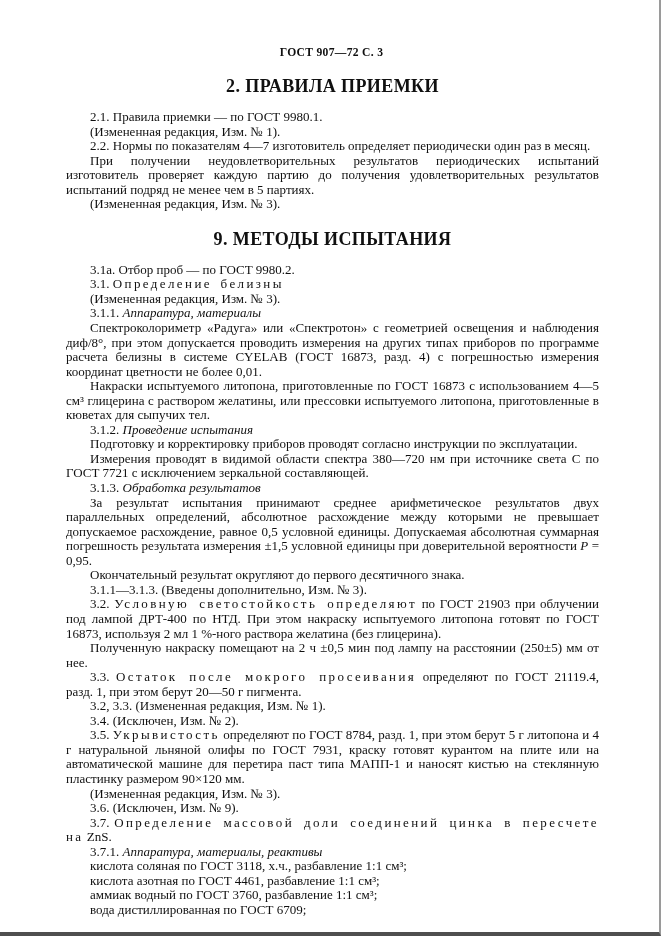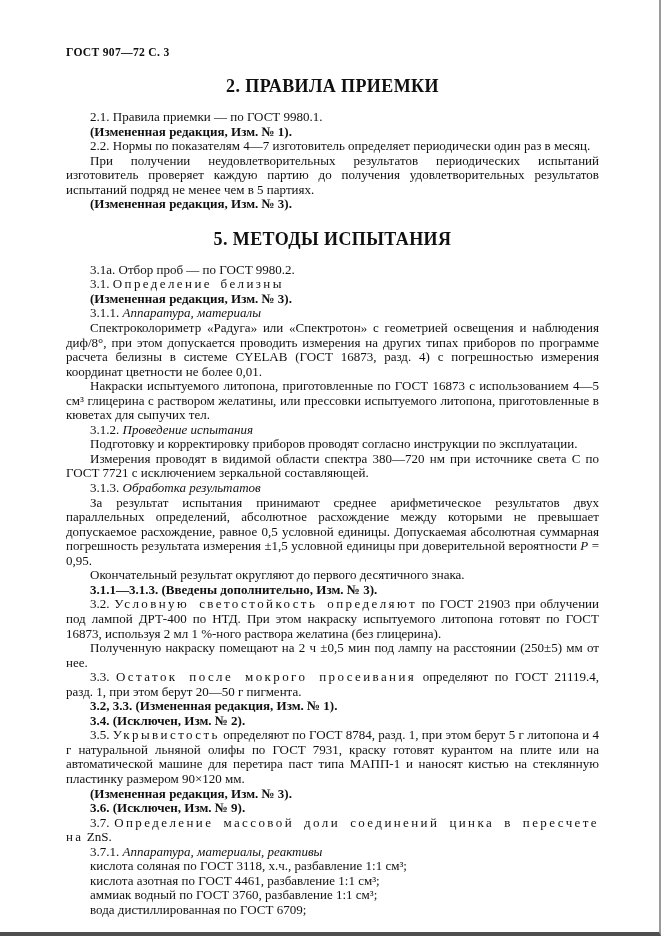--- a/index.html
+++ b/index.html
@@ -15,58 +15,58 @@
     width: 661px;
     height: 936px;
     box-sizing: border-box;
     background: #ffffff;
     padding: 46px 60px 0 66px;
     overflow: hidden;
     border-right: 2px solid #9a9a9a;
     border-bottom: 4px solid #4f4f4f;
   }
   .header {
-    text-align: left;
+    text-align: center;
     font-weight: bold;
     font-size: 11.6px;
     letter-spacing: 0.3px;
     margin: 0 2px 4px 0;
   }
   .content { }
   .heading {
     text-align: center;
     font-weight: bold;
     font-size: 18px;
     margin: 17px 0 13px 0;
     letter-spacing: 0.4px;
   }
   .para {
     margin: 0;
     font-size: 13px;
     line-height: 14.55px;
     text-align: justify;
     text-indent: 24px;
   }
-  .b { font-weight: bold; }
+  .b { font-weight: normal; }
   .i { font-style: italic; }
   .sp { letter-spacing: 2.4px; word-spacing: 3px; }
 </style>
 </head>
 <body>
 
 <div class="page">
   <div class="header">ГОСТ 907—72 С. 3</div>
   <div class="content">
       <h2 class="heading"><span>2. ПРАВИЛА ПРИЕМКИ</span></h2>
       <p class="para"><span>2.1. Правила приемки — по ГОСТ  9980.1.</span></p>
       <p class="para"><span class="b">(Измененная редакция, Изм. № 1).</span></p>
       <p class="para"><span>2.2. Нормы по показателям 4—7 изготовитель определяет периодически один раз в месяц.</span></p>
       <p class="para"><span>При получении неудовлетворительных результатов периодических испытаний изготовитель проверяет каждую партию до получения удовлетворительных результатов испытаний подряд не менее чем в 5 партиях.</span></p>
       <p class="para"><span class="b">(Измененная редакция, Изм. № 3).</span></p>
-      <h2 class="heading"><span>5. МЕТОДЫ ИСПЫТАНИЯ</span></h2>
+      <h2 class="heading"><span>9. МЕТОДЫ ИСПЫТАНИЯ</span></h2>
       <p class="para"><span>3.1а. Отбор проб — по ГОСТ  9980.2.</span></p>
       <p class="para"><span>3.1. </span><span class="sp">Определение белизны</span></p>
       <p class="para"><span class="b">(Измененная редакция, Изм. № 3).</span></p>
       <p class="para"><span>3.1.1. </span><span class="i">Аппаратура, материалы</span></p>
       <p class="para"><span>Спектроколориметр «Радуга» или «Спектротон» с геометрией освещения и наблюдения диф/8°, при этом допускается проводить измерения на других типах приборов по программе расчета белизны в системе CYELAB (ГОСТ  16873, разд. 4) с погрешностью измерения координат цветности не более 0,01.</span></p>
       <p class="para"><span>Накраски испытуемого литопона, приготовленные по ГОСТ 16873 с использованием 4—5 см³ глицерина с раствором желатины, или прессовки испытуемого литопона, приготовленные в кюветах для сыпучих тел.</span></p>
       <p class="para"><span>3.1.2. </span><span class="i">Проведение испытания</span></p>
       <p class="para"><span>Подготовку и корректировку приборов проводят согласно инструкции по эксплуатации.</span></p>
       <p class="para"><span>Измерения проводят в видимой области спектра 380—720 нм при источнике света С по ГОСТ 7721 с исключением зеркальной составляющей.</span></p>
       <p class="para"><span>3.1.3. </span><span class="i">Обработка результатов</span></p>

